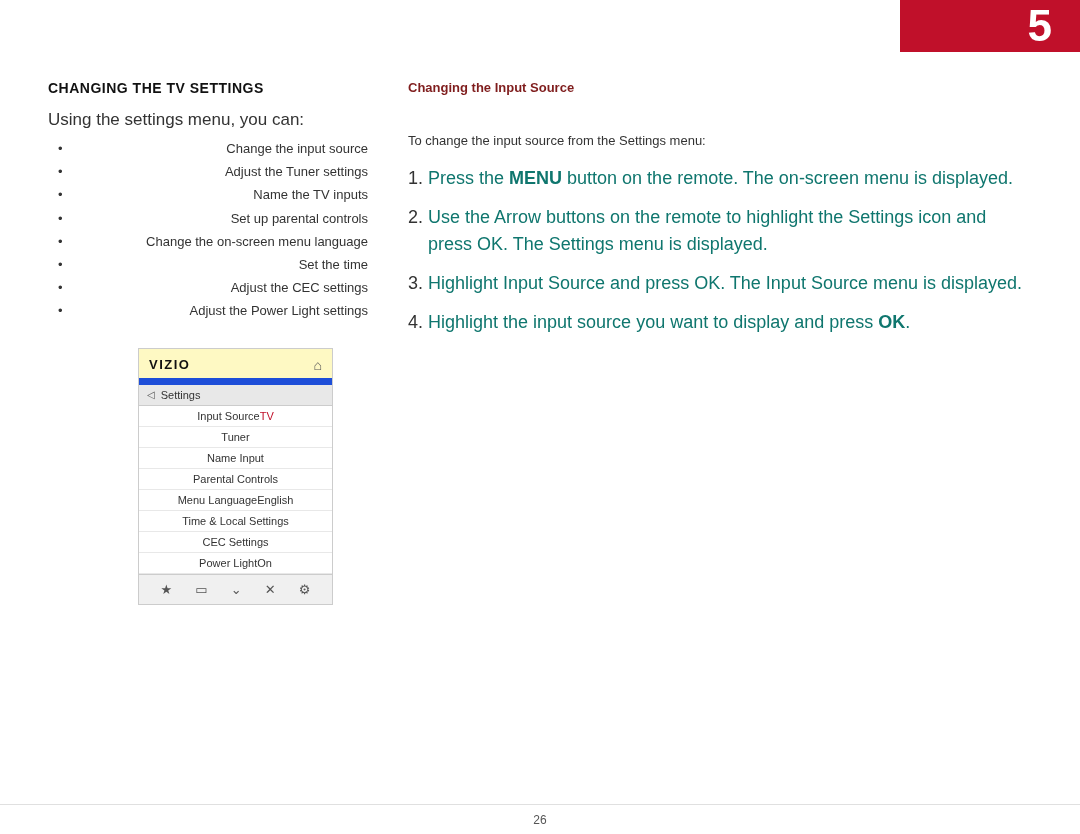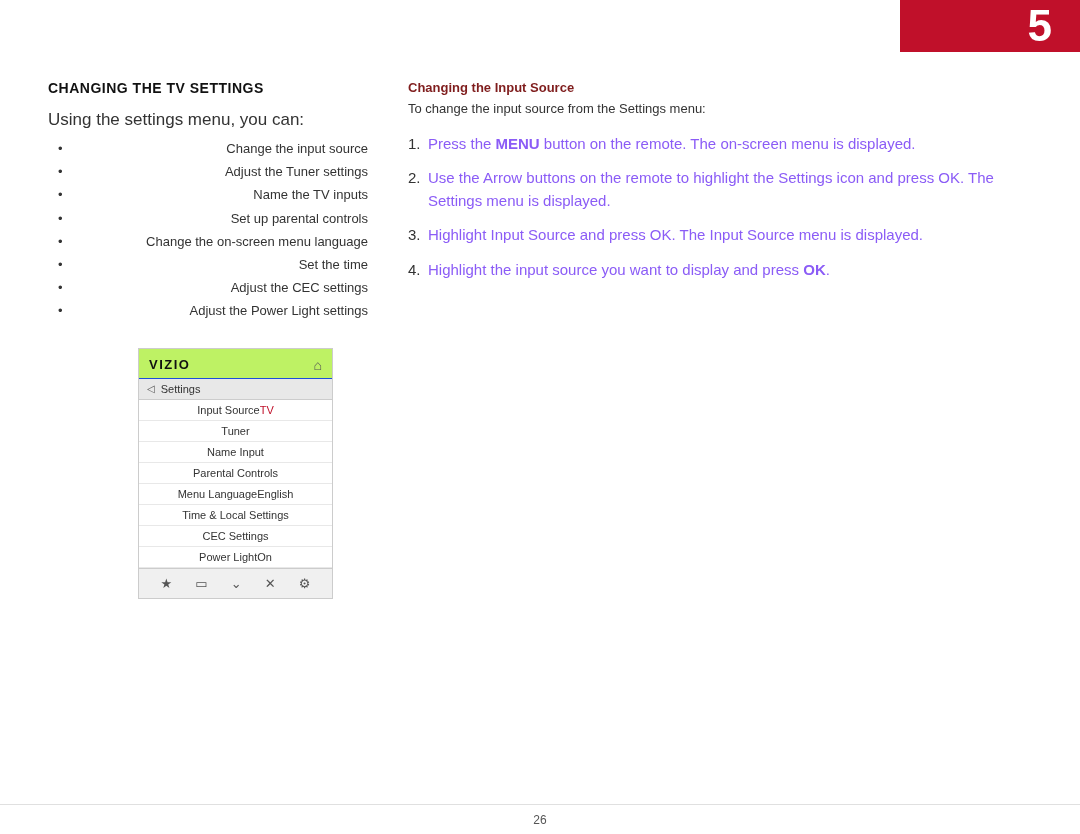--- a/index.html
+++ b/index.html
@@ -99,23 +99,23 @@
       width: 195px;
       border: 1px solid #ccc;
       background: #f9f9f9;
       margin-top: 4px;
       margin-left: 90px;
       font-size: 11px;
       color: #222;
     }
 
     .tv-header {
-      background: #bef264;
+      background: #fef9c3;
       padding: 8px 10px 5px 10px;
-      border-bottom: 1px solid #1d4ed8;
+      border-bottom: 7px solid #1d4ed8;
       display: flex;
       justify-content: space-between;
       align-items: center;
     }
 
     .vizio-logo {
       font-size: 13px;
       font-weight: bold;
       letter-spacing: 1.5px;
       color: #111;
@@ -195,31 +195,32 @@
       font-weight: bold;
       color: #7f1d1d;
       margin-bottom: 4px;
     }
 
     .intro-para {
       font-size: 13px;
       color: #333;
       margin-bottom: 14px;
       line-height: 1.5;
+      margin-top: 32px;
     }
 
     .numbered-list {
       list-style: none;
       counter-reset: step-counter;
     }
 
     .numbered-list li {
       counter-increment: step-counter;
-      font-size: 15px;
-      color: #8b5cf6;
+      font-size: 18px;
+      color: #0f766e;
       margin-bottom: 12px;
       padding-left: 20px;
       position: relative;
       line-height: 1.5;
     }
 
     .numbered-list li::before {
       content: counter(step-counter) '.';
       position: absolute;
       left: 0;

